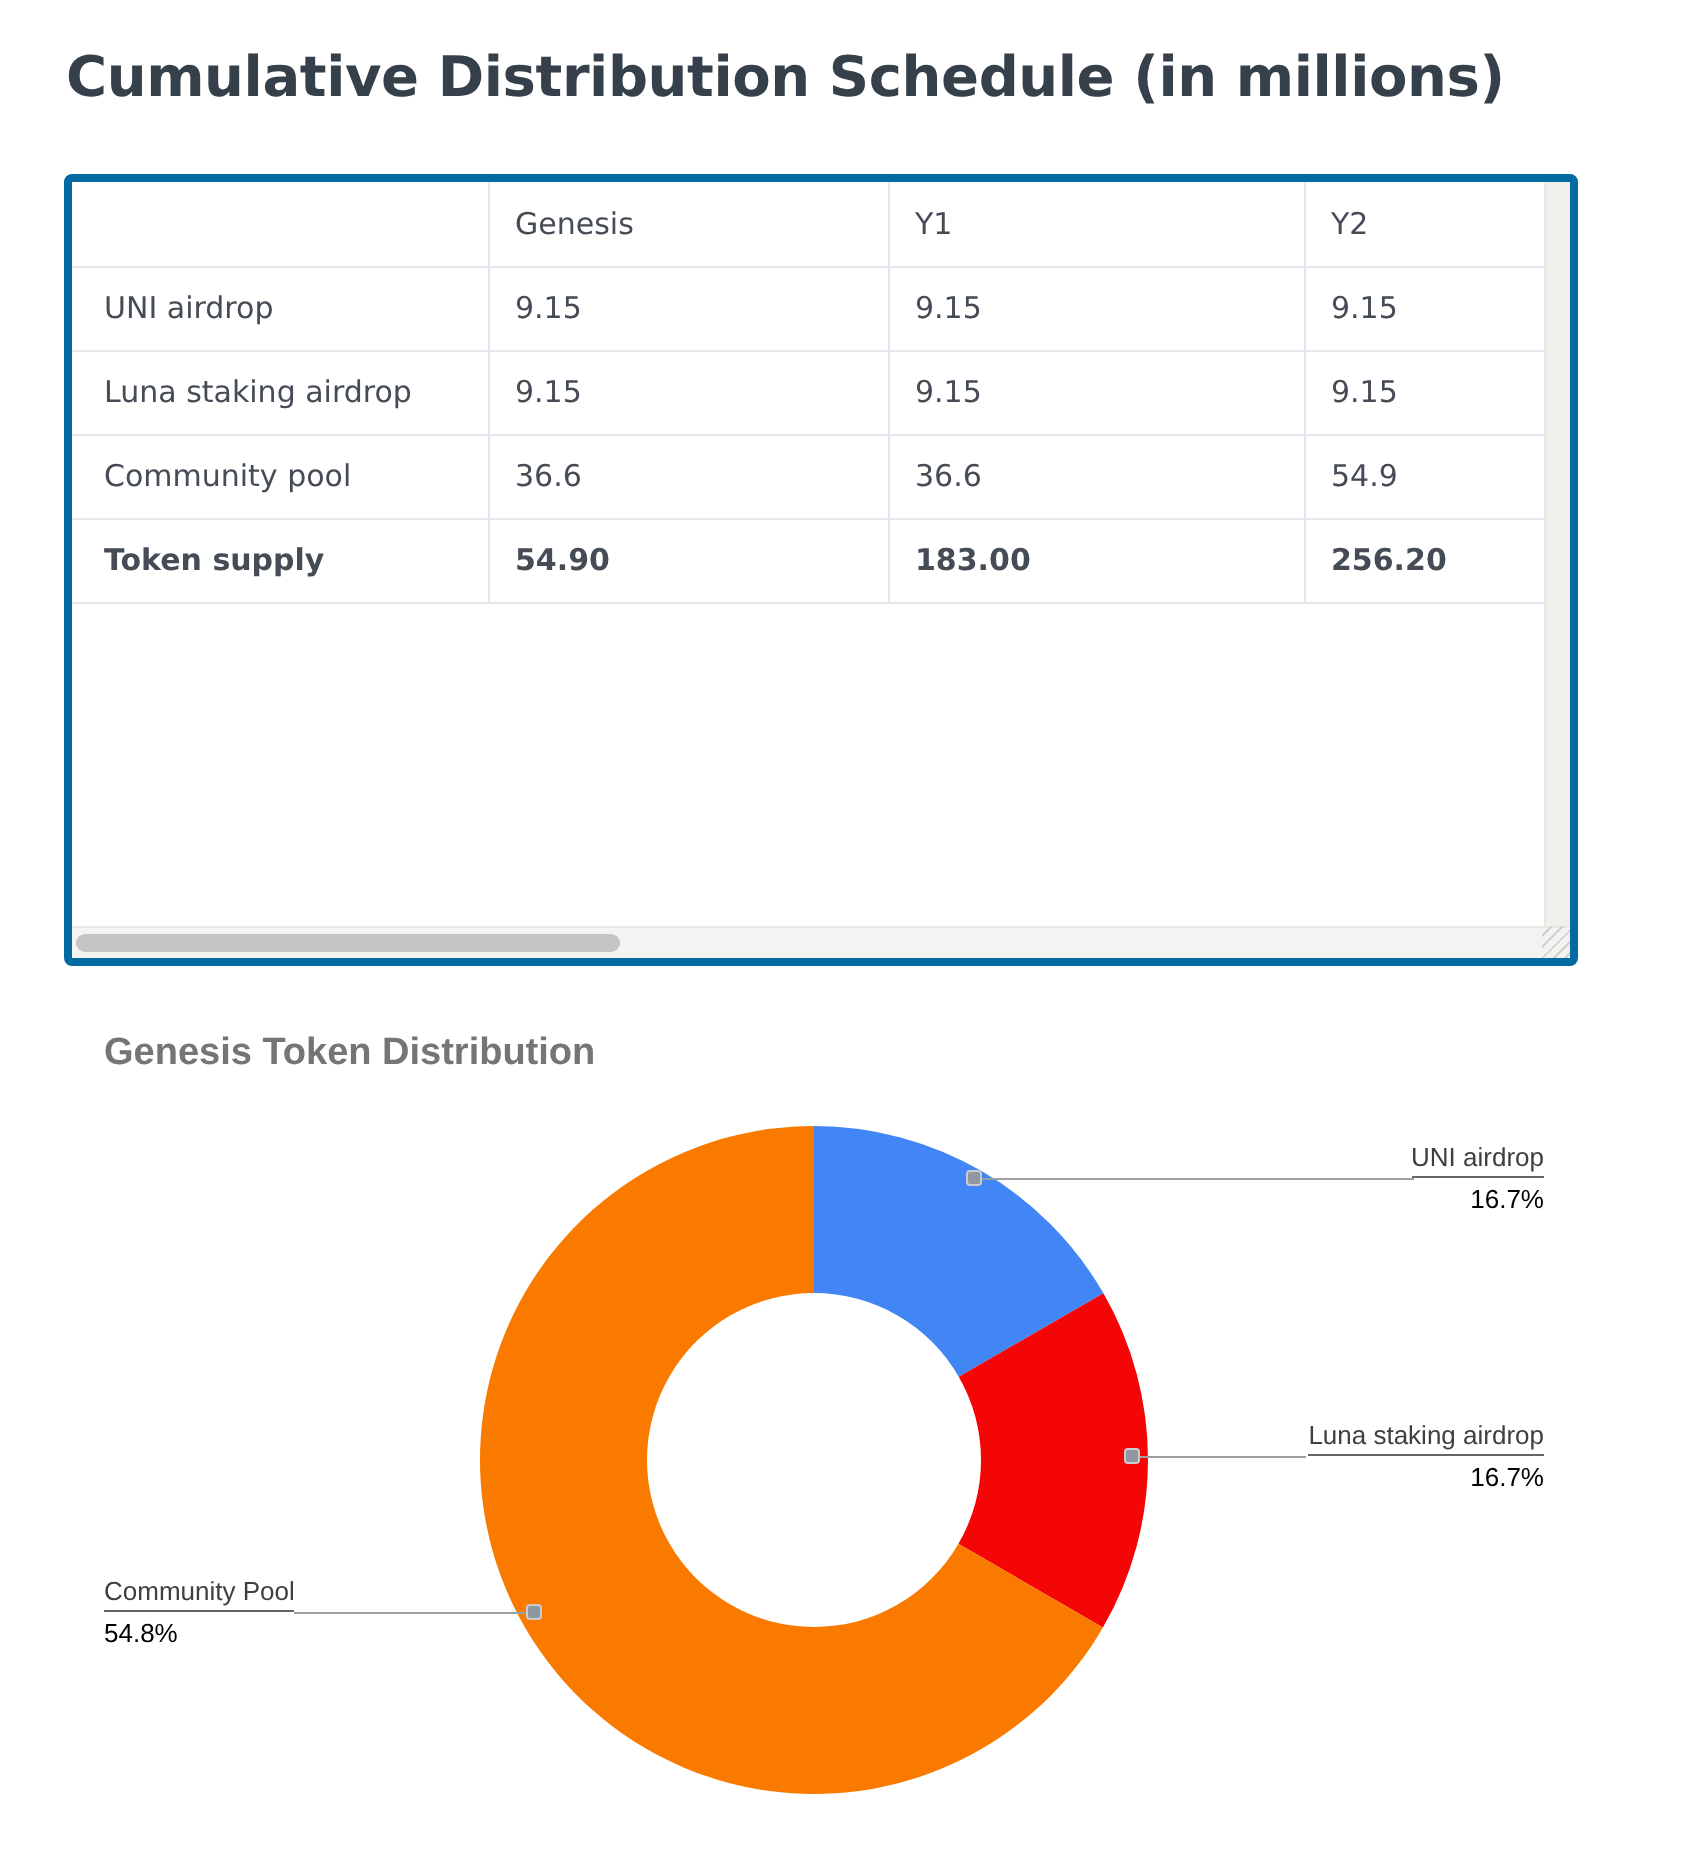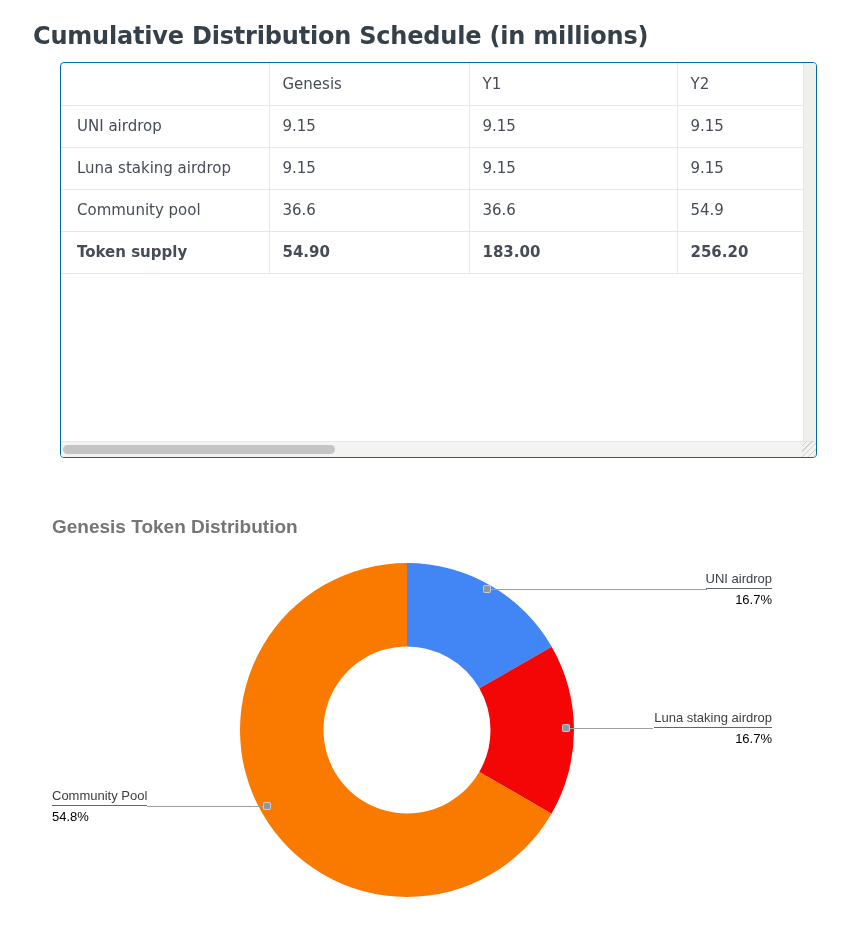--- a/index.html
+++ b/index.html
@@ -11,39 +11,38 @@
     background: #ffffff;
     overflow: hidden;
     font-family: "DejaVu Sans", "Liberation Sans", sans-serif;
   }
 
   
   .page-title {
     position: absolute;
     left: 33px;
     top: 22px;
-    font-size: 24px;
+    font-size: 28px;
     font-weight: bold;
     color: #36404a;
     letter-spacing: -0.2px;
     text-align: right;
   }
 
   
   .table-widget {
     position: absolute;
     left: 32px;
-    top: 62px;
+    top: 87px;
     width: 757px;
     height: 396px;
-    border: 1px solid #0369a1;
+    border: 4px solid #0369a1;
     border-radius: 4px;
     background: #fff;
     overflow: hidden;
-    margin-left: 28px;
   }
   .dist-table {
     position: absolute;
     left: 0;
     top: 0;
     width: 744px;
     border-collapse: collapse;
     table-layout: fixed;
     font-size: 15px;
     color: #454c56;

